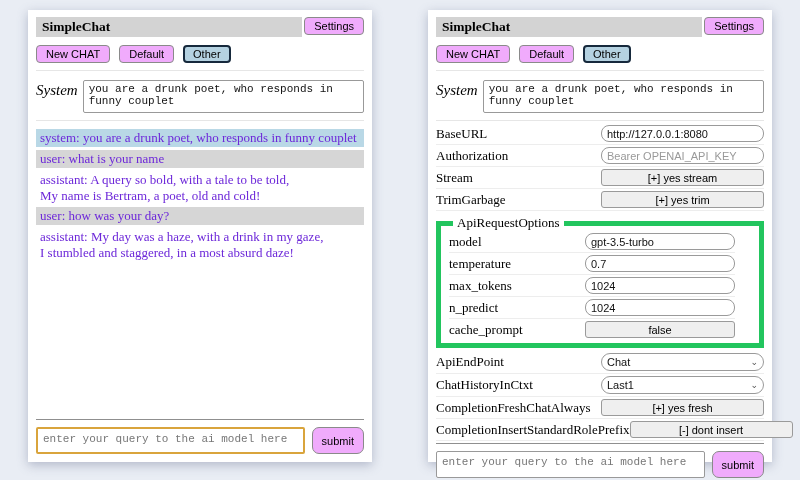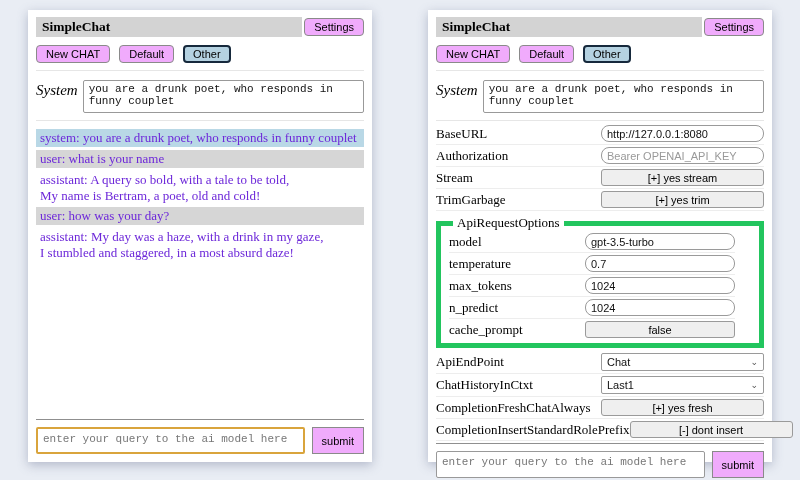--- a/index.html
+++ b/index.html
@@ -17,21 +17,21 @@
     background: #ffffff;
     box-shadow: 0 3px 10px rgba(110,120,150,0.45);
     padding: 7px 8px 8px 8px;
     display: flex;
     flex-direction: column;
   }
   .panel.left  { left: 28px; }
   .panel.right { left: 428px; }
 
   
-  .hdr-row { display: flex; gap: 2px; align-items: center; }
+  .hdr-row { display: flex; gap: 2px; align-items: flex-start; }
   .titlebar {
     flex: 1;
     background: #d3d3d3;
     font-weight: bold;
     font-size: 13.5px;
     padding: 2px 6px;
     color: #000;
   }
   .btn {
     font-family: "Liberation Sans", sans-serif;
@@ -103,21 +103,21 @@
     resize: none;
     font-family: "Liberation Mono", monospace;
     font-size: 11px;
     padding: 4px 5px;
     border: 1px solid #999;
     border-radius: 2px;
     overflow: hidden;
   }
   textarea.query::placeholder { color: #777; }
   .panel.left textarea.query { border: 2px solid #d9a43c; }
-  .submit-btn { border-radius: 0; }
+  .submit-btn { border-radius: 7px; }
 
   
   .settings { margin-top: 2px; font-size: 13px; }
   .srow {
     display: flex;
     align-items: center;
     padding: 2px 0;
     border-bottom: 1px solid #ededed;
     min-height: 21px;
   }
@@ -146,21 +146,21 @@
   }
   .selbox {
     width: 100%;
     height: 18px;
     display: flex;
     align-items: center;
     justify-content: space-between;
     font-family: "Liberation Sans", sans-serif;
     font-size: 11px;
     border: 1px solid #9a9a9a;
-    border-radius: 2px;
+    border-radius: 9px;
     padding: 0 5px;
     background: #fff;
     color: #111;
   }
   .chev { font-size: 9px; color: #555; line-height: 1; }
 
   fieldset.opts {
     border: 5px solid #22c55e;
     margin: 4px 0 3px 0;
     padding: 0 24px 3px 8px;

